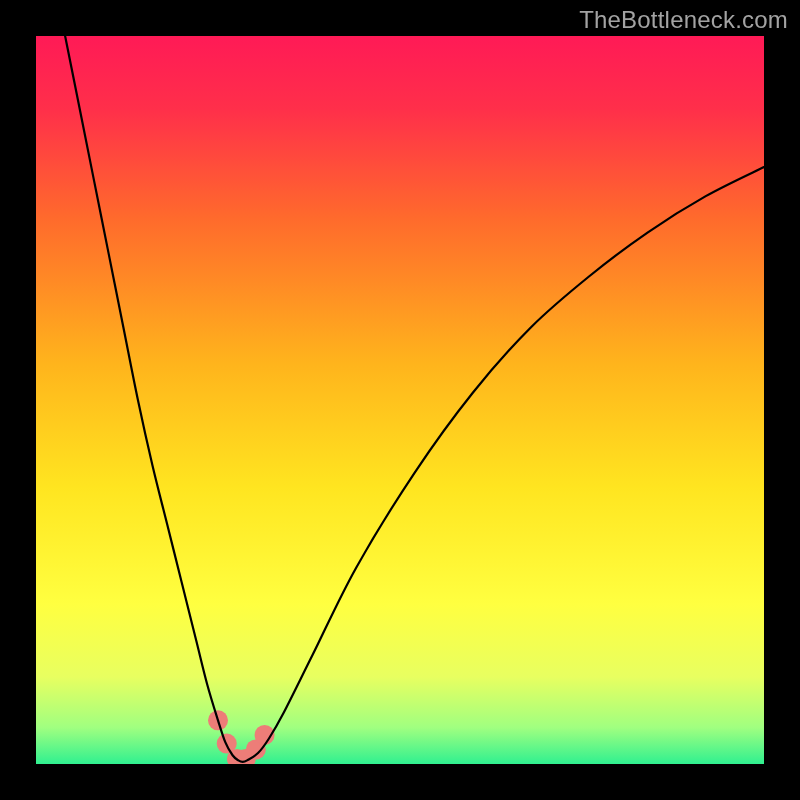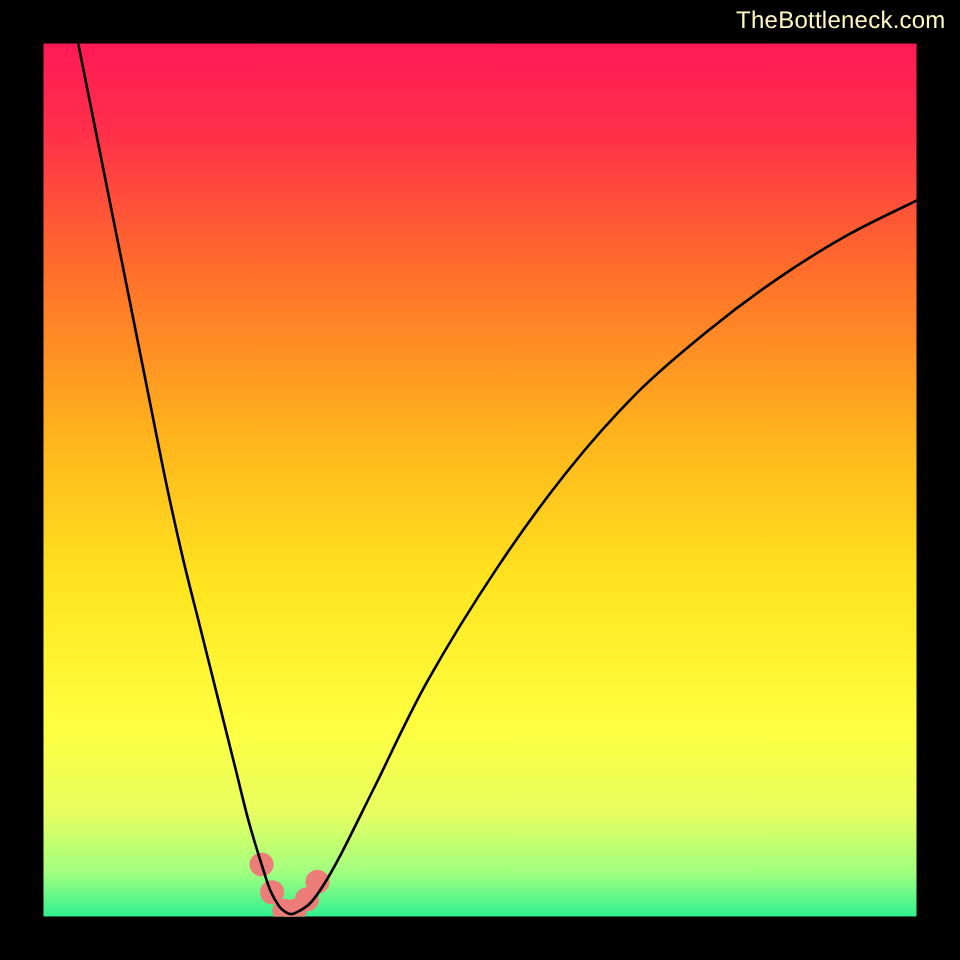--- a/index.html
+++ b/index.html
@@ -21,22 +21,22 @@
     left: 36px;
     top: 36px;
     width: 728px;
     height: 728px;
     overflow: hidden;
   }
   .watermark {
     position: absolute;
     top: 6px;
     right: 12px;
-    color: #fef9c3;
-    font-size: 20px;
+    color: #a3a3a3;
+    font-size: 24px;
     font-weight: 500;
     letter-spacing: 0.2px;
     z-index: 20;
   }
   svg { display: block; }
 </style>
 </head>
 <body>
 
 <div class="frame">

